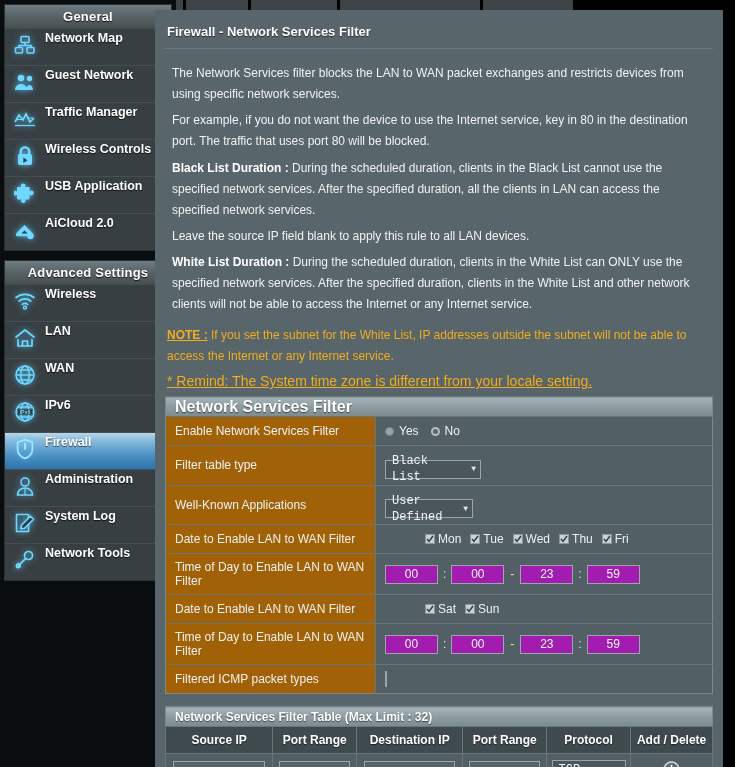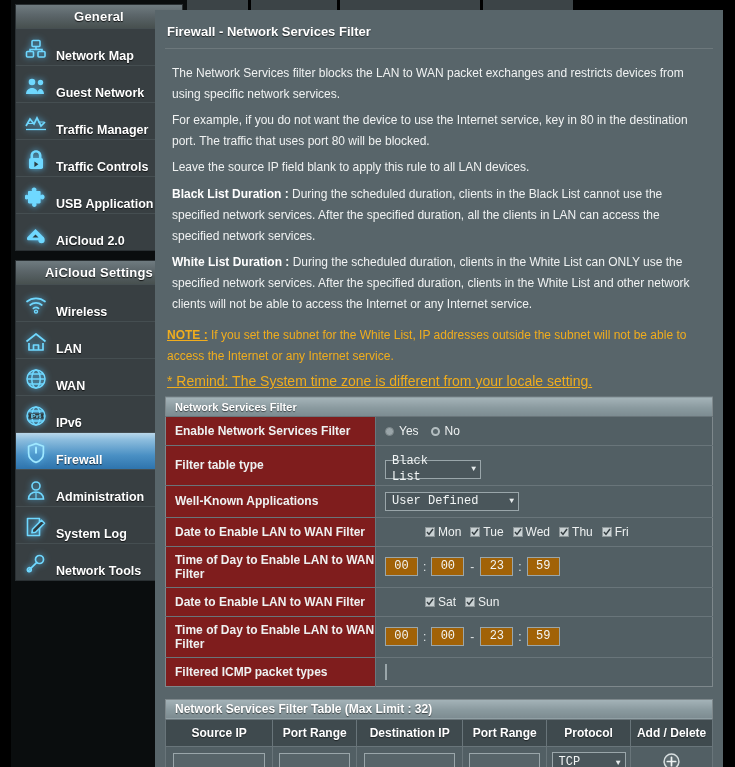--- a/index.html
+++ b/index.html
@@ -18,21 +18,21 @@
   .page {
     position: relative;
     width: 735px;
     height: 767px;
     background: #000;
   }
 
   
   .sidebar {
     position: absolute;
-    left: 11px; top: 0;
+    left: 0; top: 0;
     width: 176px;
     height: 767px;
     background: #0a0d0e;
   }
   .menu-block {
     margin: 4px 4px 0 4px;
     border: 1px solid #2a3033;
     background: #30383b;
   }
   .menu-head {
@@ -41,21 +41,21 @@
     text-align: center;
     font-size: 13px;
     font-weight: bold;
     color: #ffffff;
     background: linear-gradient(to bottom, #6f7b80 0%, #5b6569 45%, #47504f 100%);
     text-shadow: 0 1px 1px rgba(0,0,0,.8);
     letter-spacing: .2px;
   }
   .menu-item {
     display: flex;
-    align-items: flex-end;
+    align-items: flex-start;
     min-height: 32px;
     padding: 2px 0 2px 0;
     border-top: 1px solid #454e51;
     background: #383f42;
     cursor: pointer;
   }
   .menu-item:first-of-type { border-top: none; }
   .menu-item.active {
     background: linear-gradient(to bottom, #b9d7ea 0%, #8ebede 18%, #4a90c4 62%, #2e74ad 100%);
   }
@@ -141,40 +141,39 @@
   .ftable {
     width: 100%;
     border-collapse: collapse;
     border: 1px solid #7e888c;
     background: #4e5a5e;
     margin-bottom: 12px;
   }
   .ftable .sect-head td {
     height: 19px;
     padding: 0 0 0 9px;
-    font-size: 11px;
+    font-size: 16px;
     font-weight: bold;
     color: #ffffff;
     background: linear-gradient(to bottom, #9fb0b5 0%, #8496 40%, #7d8c91 100%);
     background: linear-gradient(to bottom, #a5b4b9 0%, #8a9a9f 55%, #7c8b90 100%);
     text-shadow: 0 1px 1px rgba(0,0,0,.55);
     border-bottom: 1px solid #69757a;
   }
   .ftable td {
     border-top: 1px solid #69757a;
     font-size: 12px;
     color: #eef1f1;
   }
   .ftable td.lbl {
     width: 200px;
-    background: #7f1d1d;
+    background: #a16207;
     padding: 6px 0 6px 9px;
     line-height: 14px;
     border-right: 1px solid #69757a;
-    font-weight: bold;
   }
   .ftable td.val {
     padding: 6px 0 6px 9px;
     background: #525f64;
     line-height: 16px;
     margin-top: 43px;
   }
 
   
   .radio-row { display: flex; align-items: center; gap: 5px; }
@@ -202,21 +201,21 @@
     border: 1px solid #9aa6aa;
     background: #4a565b;
     font-family: "Liberation Mono", monospace;
     font-size: 12px;
     color: #f2f5f5;
     cursor: pointer;
     box-sizing: border-box;
   }
   .sel .arw { font-size: 8px; margin-left: 8px; color: #e6ebec; }
   .sel-bl { width: 96px; }
-  .sel-ud { width: 134px; }
+  .sel-ud { width: 88px; }
   .sel-tcp { width: 74px; height: 20px; }
 
   
   .cbx-row { display: flex; align-items: center; flex-wrap: wrap; padding-left: 40px; }
   .cbx-item { display: inline-flex; align-items: center; margin-right: 9px; }
   .cbx {
     width: 10px; height: 10px;
     background: #c9d1d3;
     border: 1px solid #8d9699;
     box-sizing: border-box;
@@ -224,25 +223,25 @@
     align-items: center;
     justify-content: center;
     margin-right: 3px;
   }
   .cbx svg { display: block; }
   .cbx-label { font-size: 12px; }
 
   
   .time-row { display: flex; align-items: center; }
   .tbox {
-    width: 33px; height: 19px;
+    width: 53px; height: 19px;
     border: 1px solid #9aa6aa;
-    background: #a16207;
+    background: #a21caf;
     color: #f2f5f5;
-    font-family: Liberation Mono, monospace;
+    font-family: Liberation Sans, sans-serif;
     font-size: 12px;
     text-align: center;
     line-height: 17px;
     box-sizing: border-box;
   }
   .tsep { padding: 0 5px; font-size: 12px; color: #dfe4e5; }
   .tdash { padding: 0 6px; font-size: 12px; color: #dfe4e5; }
 
   .txtbox {
     width: 266px; height: 17px;
@@ -368,21 +367,21 @@
       <div class="menu-item">
         <span class="mi-icon">
           <svg width="20" height="22" viewBox="0 0 20 22">
               <g fill="#6fd8ff">
             <path d="M10 1.2c-3.2 0-5.5 2.3-5.5 5.3V9h2.6V6.5c0-1.7 1.3-2.9 2.9-2.9s2.9 1.2 2.9 2.9V9h2.6V6.5c0-3-2.3-5.3-5.5-5.3z"></path>
             <rect x="3" y="9" width="14" height="11" rx="1.8"></rect>
               </g>
             <path d="M8.4 12.6l4 2.7-4 2.7z" fill="#2a3b42"></path>
             </svg>
         </span>
-        <span class="mi-label">Traffic Controls</span>
+        <span class="mi-label">Wireless Controls</span>
       </div>
 
       <div class="menu-item">
         <span class="mi-icon">
           <svg width="22" height="22" viewBox="0 0 22 22">
               <path fill="#6fd8ff" d="M9 1.5c-1.4 0-2.3 1-2.3 2.1 0 .5.2.9.4 1.3H4.2C3.3 4.9 3 5.4 3 6.1v3.1c-.4-.3-.9-.5-1.4-.5-1.2 0-2.1 1-2.1 2.4s.9 2.4 2.1 2.4c.5 0 1-.2 1.4-.5v3.2c0 .7.3 1.2 1.2 1.2h3.3c-.3.4-.5.9-.5 1.4 0 1.2 1 2.1 2.3 2.1s2.3-.9 2.3-2.1c0-.5-.2-1-.5-1.4h3.3c.9 0 1.2-.5 1.2-1.2v-3.4h.3c.4.4.9.6 1.5.6 1.2 0 2.2-1 2.2-2.4s-1-2.4-2.2-2.4c-.6 0-1.1.2-1.5.6h-.3V6.1c0-.7-.3-1.2-1.2-1.2h-3.3c.3-.4.4-.8.4-1.3 0-1.1-.9-2.1-2.3-2.1z"></path>
             </svg>
         </span>
         <span class="mi-label">USB Application</span>
       </div>
@@ -393,21 +392,21 @@
               <path fill="#6fd8ff" d="M3 13.5L11.5 5l8.5 8.5v1.2c0 .9-.7 1.6-1.6 1.6H4.6c-.9 0-1.6-.7-1.6-1.6z"></path>
             <path d="M8.5 13.5l3-3 3 3z" fill="#2a3b42"></path>
               <circle cx="17.5" cy="16" r="3.2" fill="#6fd8ff"></circle>
             </svg>
         </span>
         <span class="mi-label">AiCloud 2.0</span>
       </div>
     </div>
 
     <div class="menu-block" style="margin-top:9px;">
-      <div class="menu-head">AiCloud Settings</div>
+      <div class="menu-head">Advanced Settings</div>
 
       <div class="menu-item">
         <span class="mi-icon">
           <svg width="24" height="18" viewBox="0 0 24 18">
               <g fill="none" stroke="#6fd8ff" stroke-width="1.7" stroke-linecap="round">
             <path d="M3 5.5c5-4.2 13-4.2 18 0"></path>
                 <path d="M6.2 9c3.4-2.8 8.2-2.8 11.6 0"></path>
             <path d="M9.4 12.4c1.6-1.3 3.6-1.3 5.2 0"></path>
               </g>
               <circle cx="12" cy="15.6" r="1.5" fill="none" stroke="#6fd8ff" stroke-width="1.4"></circle>
@@ -509,24 +508,24 @@
     </div>
   </div>
 
   <div class="main">
 
     <div class="page-title">Firewall - Network Services Filter</div>
 
     <div class="desc">
       <p>The Network Services filter blocks the LAN to WAN packet exchanges and restricts devices from using specific network services.</p>
       <p>For example, if you do not want the device to use the Internet service, key in 80 in the destination port. The traffic that uses port 80 will be blocked.</p>
-      <p>Leave the source IP field blank to apply this rule to all LAN devices.</p>
       <p style="margin-top:6px;">
         <b>Black List Duration :</b><span> During the scheduled duration, clients in the Black List cannot use the specified network services. After the specified duration, all the clients in LAN can access the specified network services.</span>
       </p>
+      <p>Leave the source IP field blank to apply this rule to all LAN devices.</p>
       <p>
         <b>White List Duration :</b><span> During the scheduled duration, clients in the White List can ONLY use the specified network services. After the specified duration, clients in the White List and other network clients will not be able to access the Internet or any Internet service.</span>
       </p>
     </div>
 
     <div class="note">
       <b>NOTE :</b><span> If you set the subnet for the White List, IP addresses outside the subnet will not be able to access the Internet or any Internet service.</span>
     </div>
 
     <div><a class="remind">* Remind: The System time zone is different from your locale setting.</a></div>

